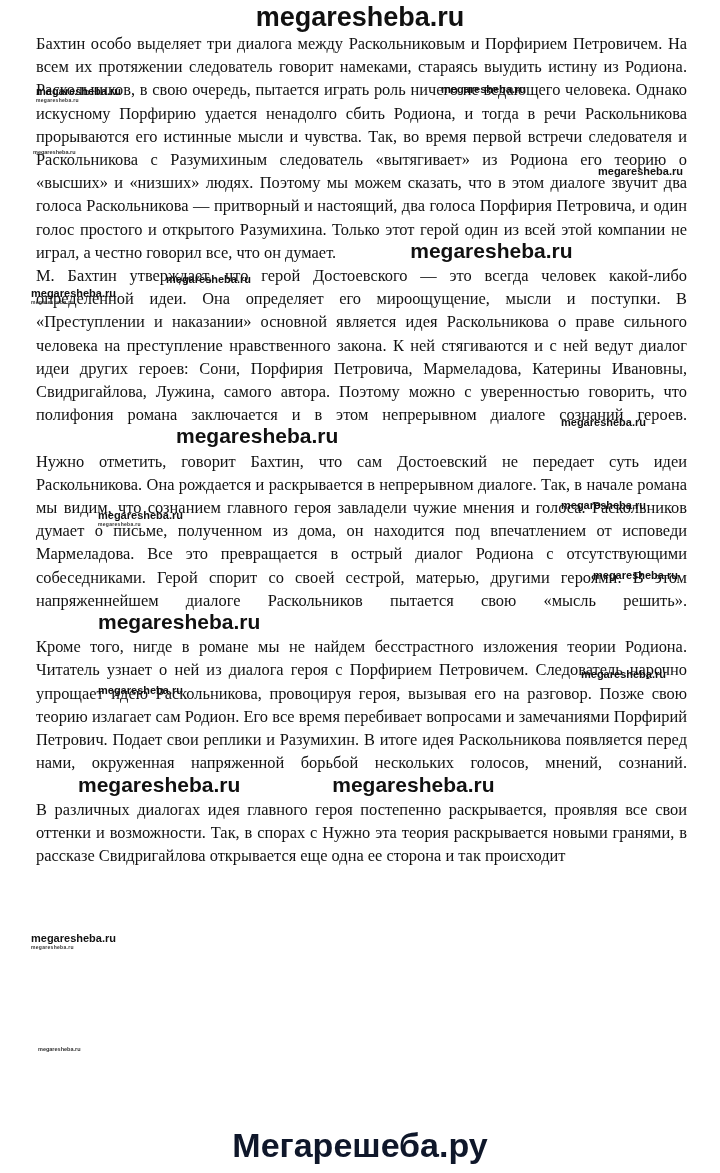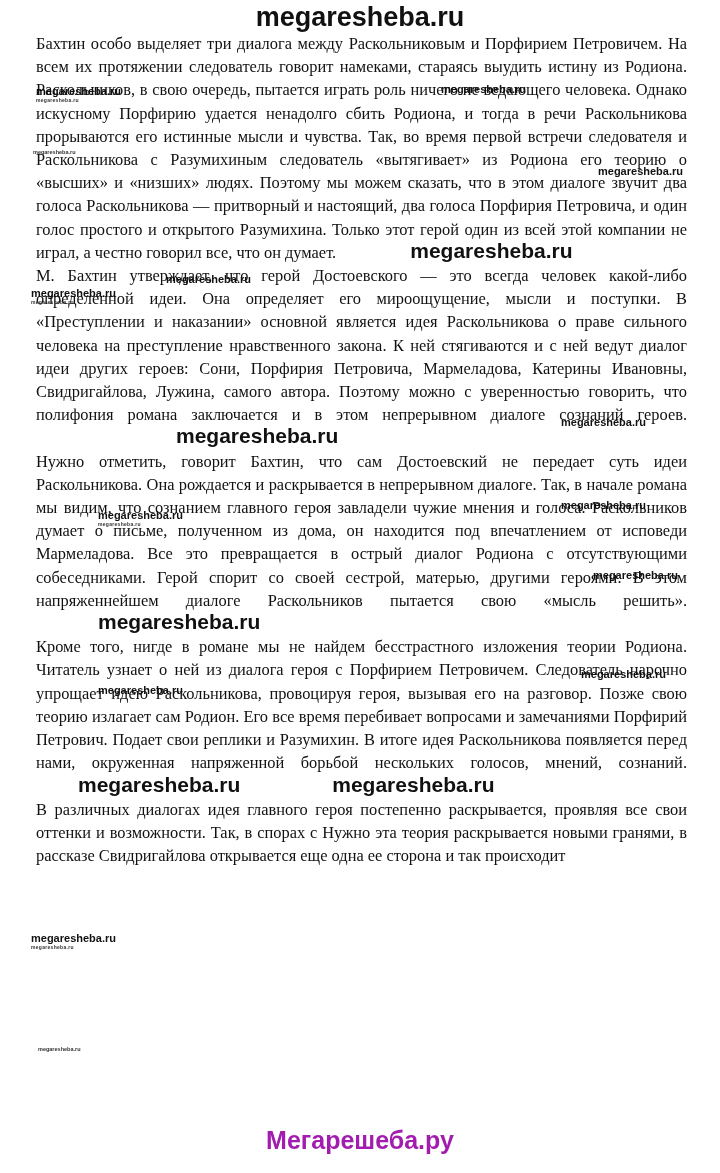--- a/index.html
+++ b/index.html
@@ -25,21 +25,21 @@
     position: absolute; font-family: "Liberation Sans", sans-serif;
     font-weight: 700; font-size: 11px; line-height: 11px; color: #111; white-space: nowrap;
   }
   .wm-sub { font-size: 5px; line-height: 6px; font-weight: 700; letter-spacing: 0.3px; color: #333; }
   .wm-tiny {
     position: absolute; font-family: "Liberation Sans", sans-serif;
     font-weight: 700; font-size: 5.5px; line-height: 6px; color: #333; white-space: nowrap;
   }
   .footer-title {
     position: absolute; top: 1126px; left: 0; width: 100%; text-align: center;
-    font-family: "Liberation Sans", sans-serif; font-weight: 700; font-size: 25px; color: #a21caf;
+    font-family: "Liberation Sans", sans-serif; font-weight: 700; font-size: 34px; color: #0f172a;
   }
 </style>
 </head>
 <body>
 
 <div class="page">
 
   <div class="header-title">megaresheba.ru</div>
 
   <div class="text-body">

